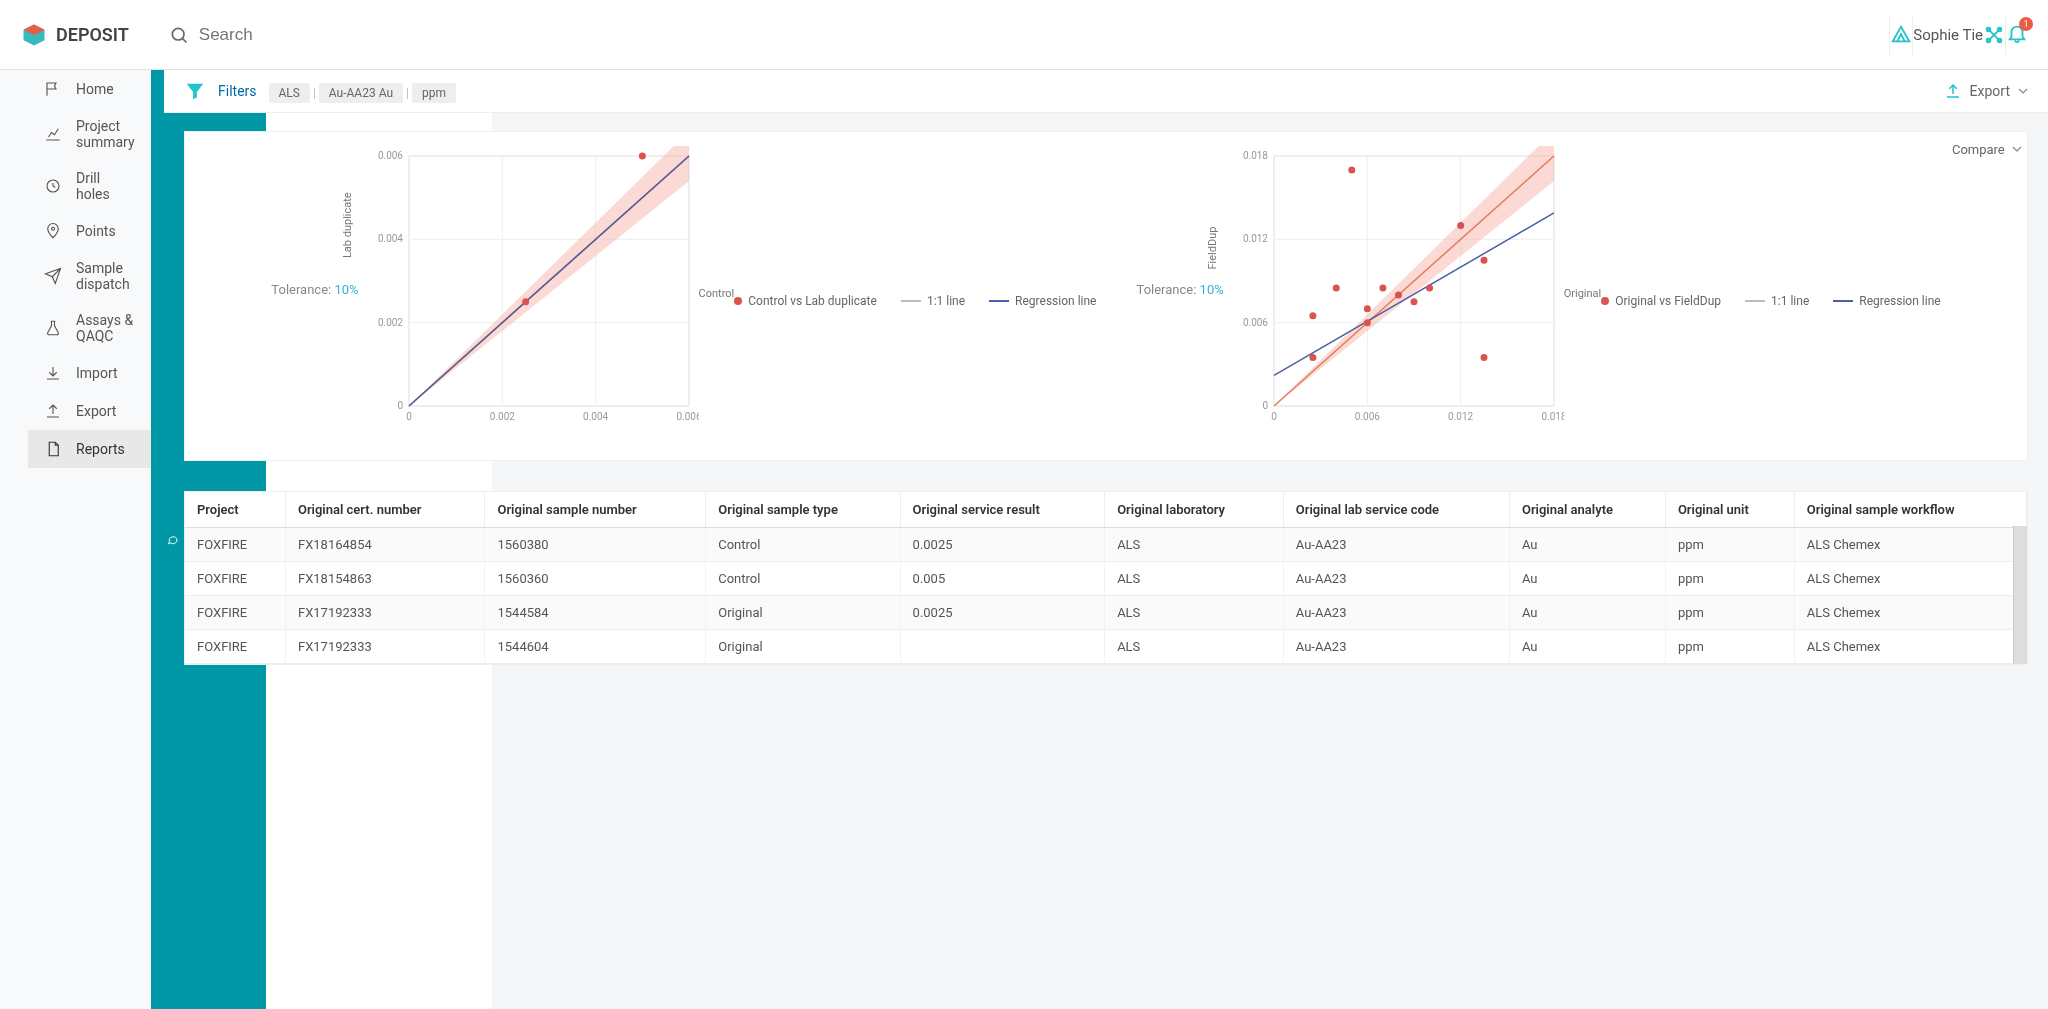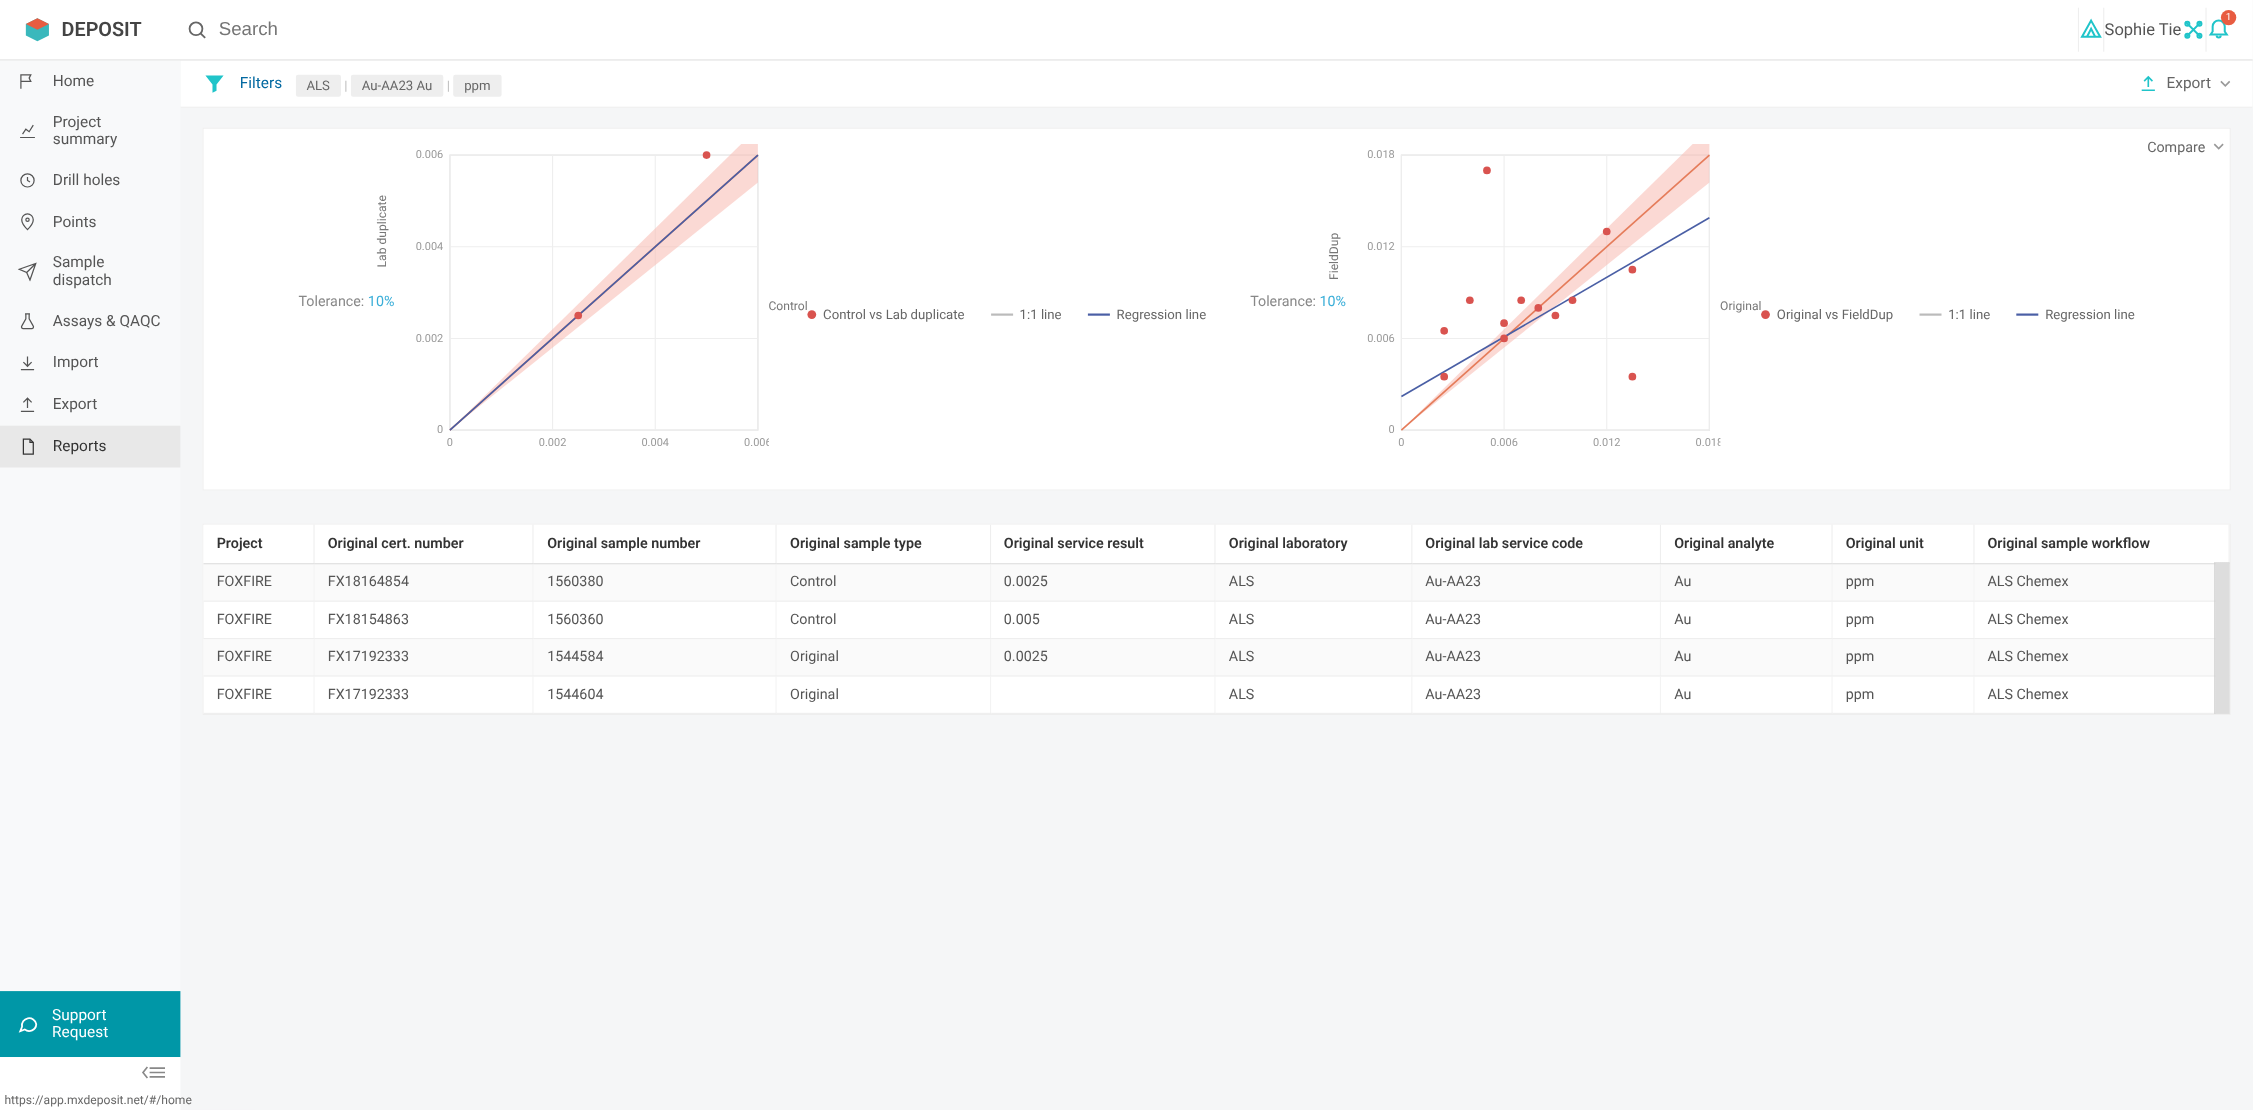--- a/index.html
+++ b/index.html
@@ -1,35 +1,35 @@
 <!DOCTYPE html>
 <html><head>
 <meta charset="utf-8">
 <style>
 * { box-sizing: border-box; margin: 0; padding: 0; }
 body { font-family: -apple-system, BlinkMacSystemFont, 'Segoe UI', Roboto, sans-serif; background: #f5f6f7; color: #333; overflow: hidden; }
 .app { display: flex; flex-direction: column; height: 1009px; width: 2048px; }
 
 
-.header { height: 55px; background: #fff; display: flex; align-items: center; padding: 0 20px; border-bottom: 1px solid #e0e0e0; }
+.header { height: 70px; background: #fff; display: flex; align-items: center; padding: 0 20px; border-bottom: 1px solid #e0e0e0; }
 .logo { display: flex; align-items: center; gap: 8px; font-size: 18px; font-weight: 600; color: #444; margin-right: 40px; }
 .logo svg { width: 28px; height: 28px; }
 .search-wrap { display: flex; align-items: center; gap: 10px; flex: 1; }
 .search-wrap .icon { color: #666; }
 .search-wrap input { border: none; outline: none; font-size: 17px; color: #888; width: 400px; }
 .header-right { display: flex; align-items: center; margin-left: auto; }
 .header-icon { width: 22px; height: 22px; color: #20c4c9; cursor: pointer; }
 .user-name { color: #555; font-size: 15px; }
 .header-divider { width:1px; height: 40px; background:#eee; }
 .bell-wrap { position: relative; cursor: pointer; }
 .bell-badge { position: absolute; top: -5px; right: -5px; width: 14px; height: 14px; background: #e85c41; border-radius: 50%; color: #fff; font-size: 9px; display: flex; align-items: center; justify-content: center; }
 
 
 .body { display: flex; flex: 1; overflow: hidden; }
-.sidebar { width: 164px; background: #f8f9fa; display: flex; flex-direction: column; }
+.sidebar { width: 164px; background: #f8f9fa; display: flex; flex-direction: row; padding-left: 28px; }
 .nav { flex: 1; }
 .nav-item { display: flex; align-items: center; gap: 14px; padding: 10px 16px; font-size: 14px; color: #555; cursor: pointer; }
 .nav-item.active { background: #e8e8e8; color: #333; }
 .nav-item svg { width: 18px; height: 18px; flex-shrink: 0; }
 .support { background: #0097a7; color: #fff; padding: 14px 16px; display: flex; align-items: center; gap: 12px; cursor: pointer; font-size: 14px; }
 .collapse-btn { padding: 6px 12px; text-align: right; color: #888; background:#fff; }
 .status-url { font-size: 11px; color: #666; padding: 2px 4px; background:#fff;}
 
 
 .main { flex: 1; display: flex; flex-direction: column; overflow: hidden; }

